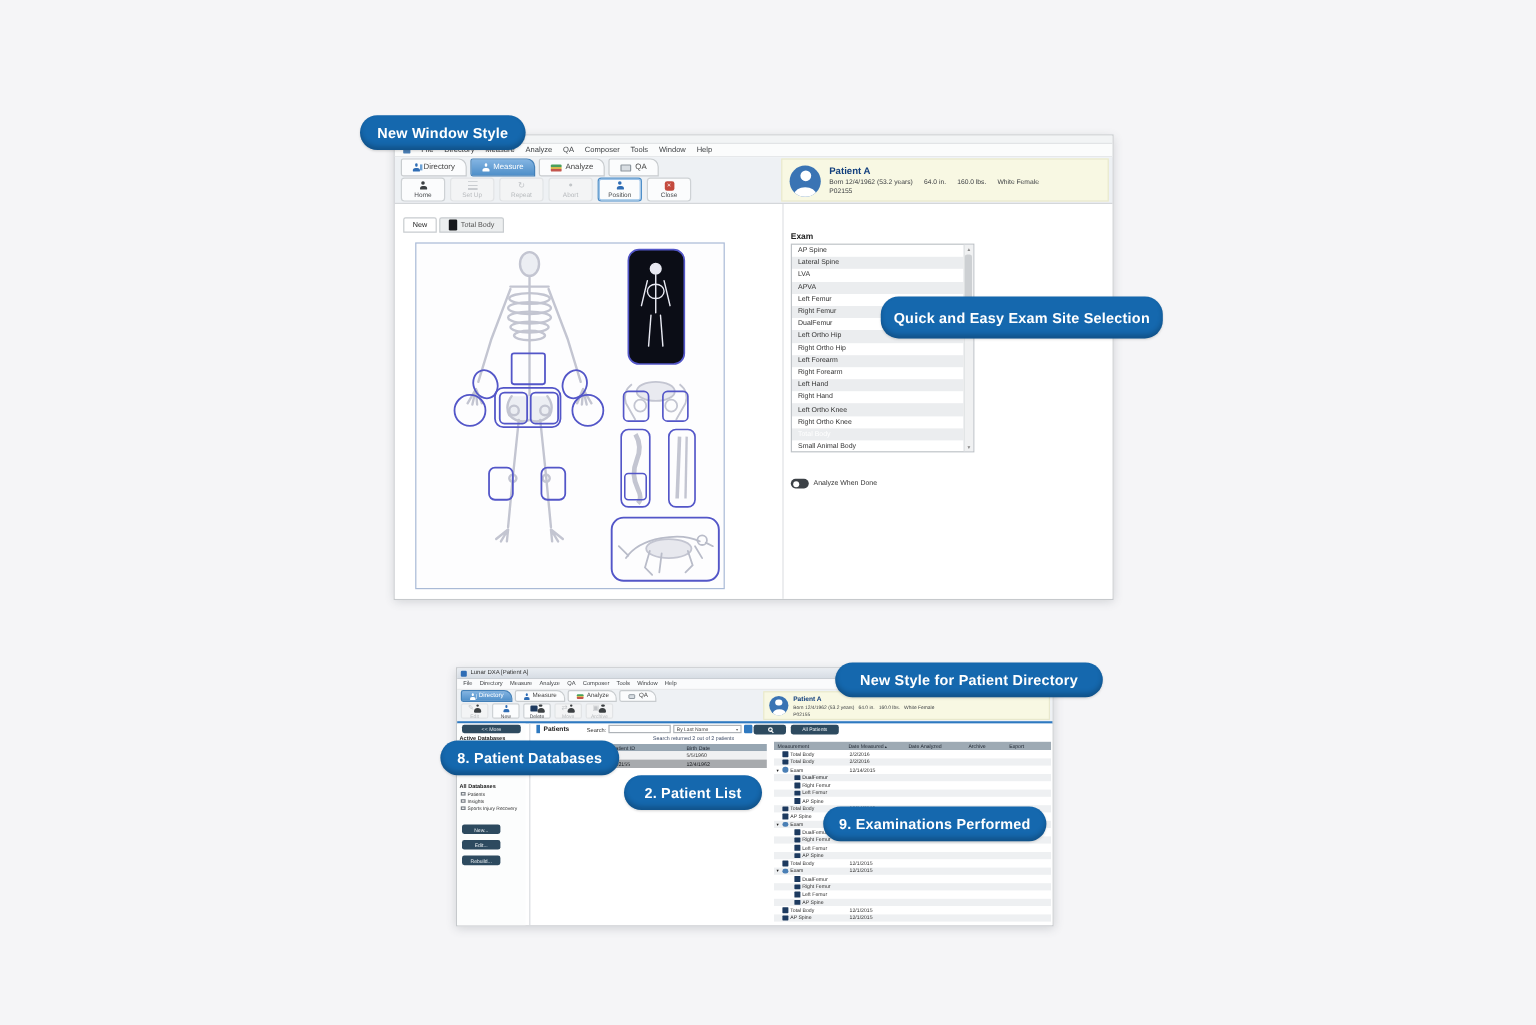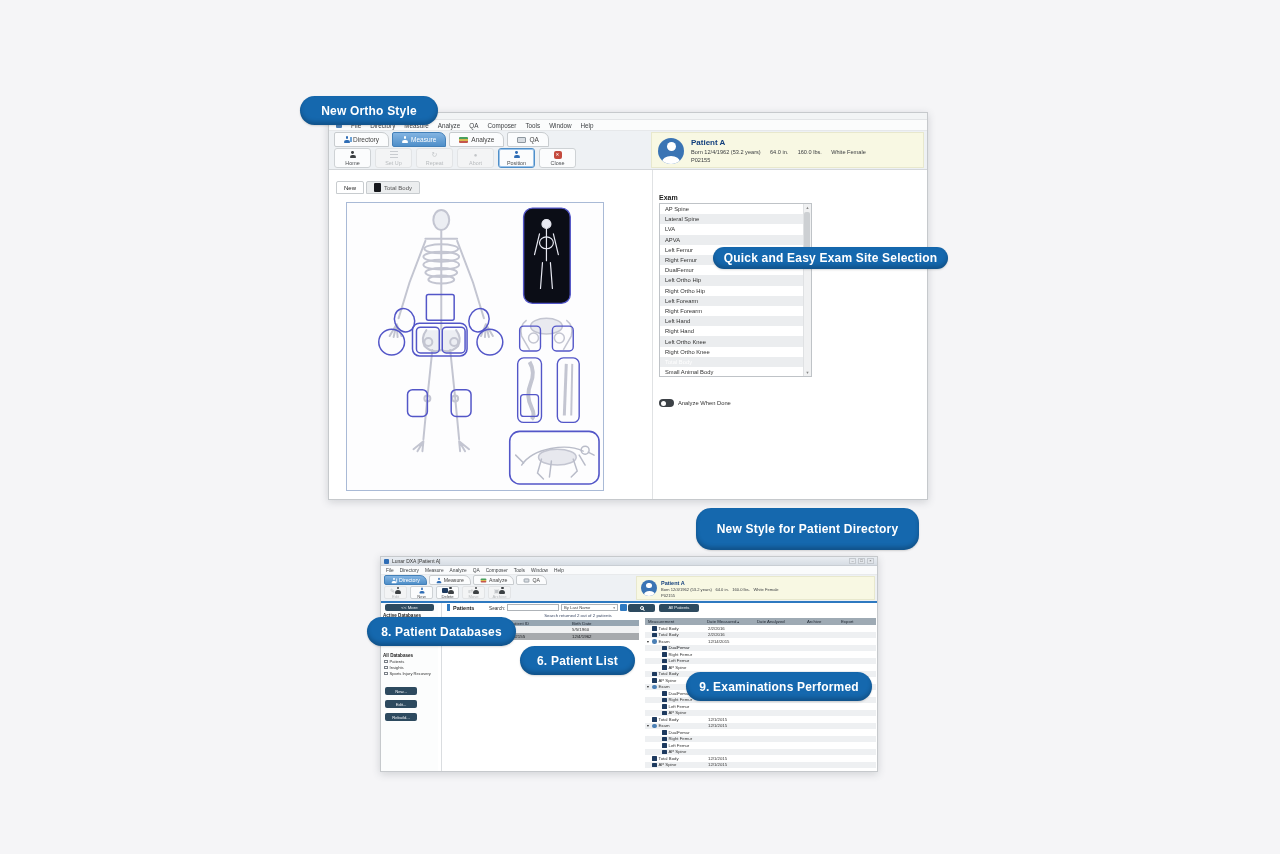--- a/index.html
+++ b/index.html
@@ -775,20 +775,20 @@
               <span class="m-arrow">▾</span>
               <span class="m-icon"></span>
               <span class="m-name">AP Spine</span>
               <span class="m-date">12/1/2015</span>
             </div>
           </div>
       </div>
     </div>
   </div>
 
-  <div class="callout" style="left:300px;top:96px;width:138px;height:29px">New Ortho Style</div>
-  <div class="callout" style="left:713px;top:247px;width:235px;height:22px">Quick and Easy Exam Site Selection</div>
-  <div class="callout" style="left:696px;top:508px;width:223px;height:42px">New Style for Patient Directory</div>
+  <div class="callout" style="left:300px;top:96px;width:138px;height:29px">New Window Style</div>
+  <div class="callout" style="left:734px;top:247px;width:235px;height:35px">Quick and Easy Exam Site Selection</div>
+  <div class="callout" style="left:696px;top:552px;width:223px;height:29px">New Style for Patient Directory</div>
   <div class="callout" style="left:367px;top:617px;width:149px;height:29px">8. Patient Databases</div>
-  <div class="callout" style="left:520px;top:646px;width:115px;height:29px">6. Patient List</div>
+  <div class="callout" style="left:520px;top:646px;width:115px;height:29px">2. Patient List</div>
   <div class="callout" style="left:686px;top:672px;width:186px;height:29px">9. Examinations Performed</div>
 
 </div>
 
 </body></html>

